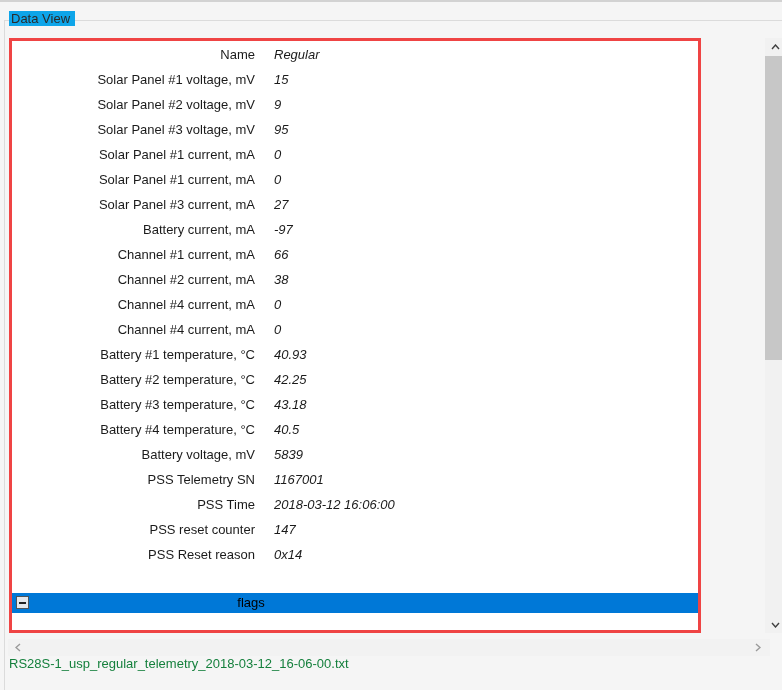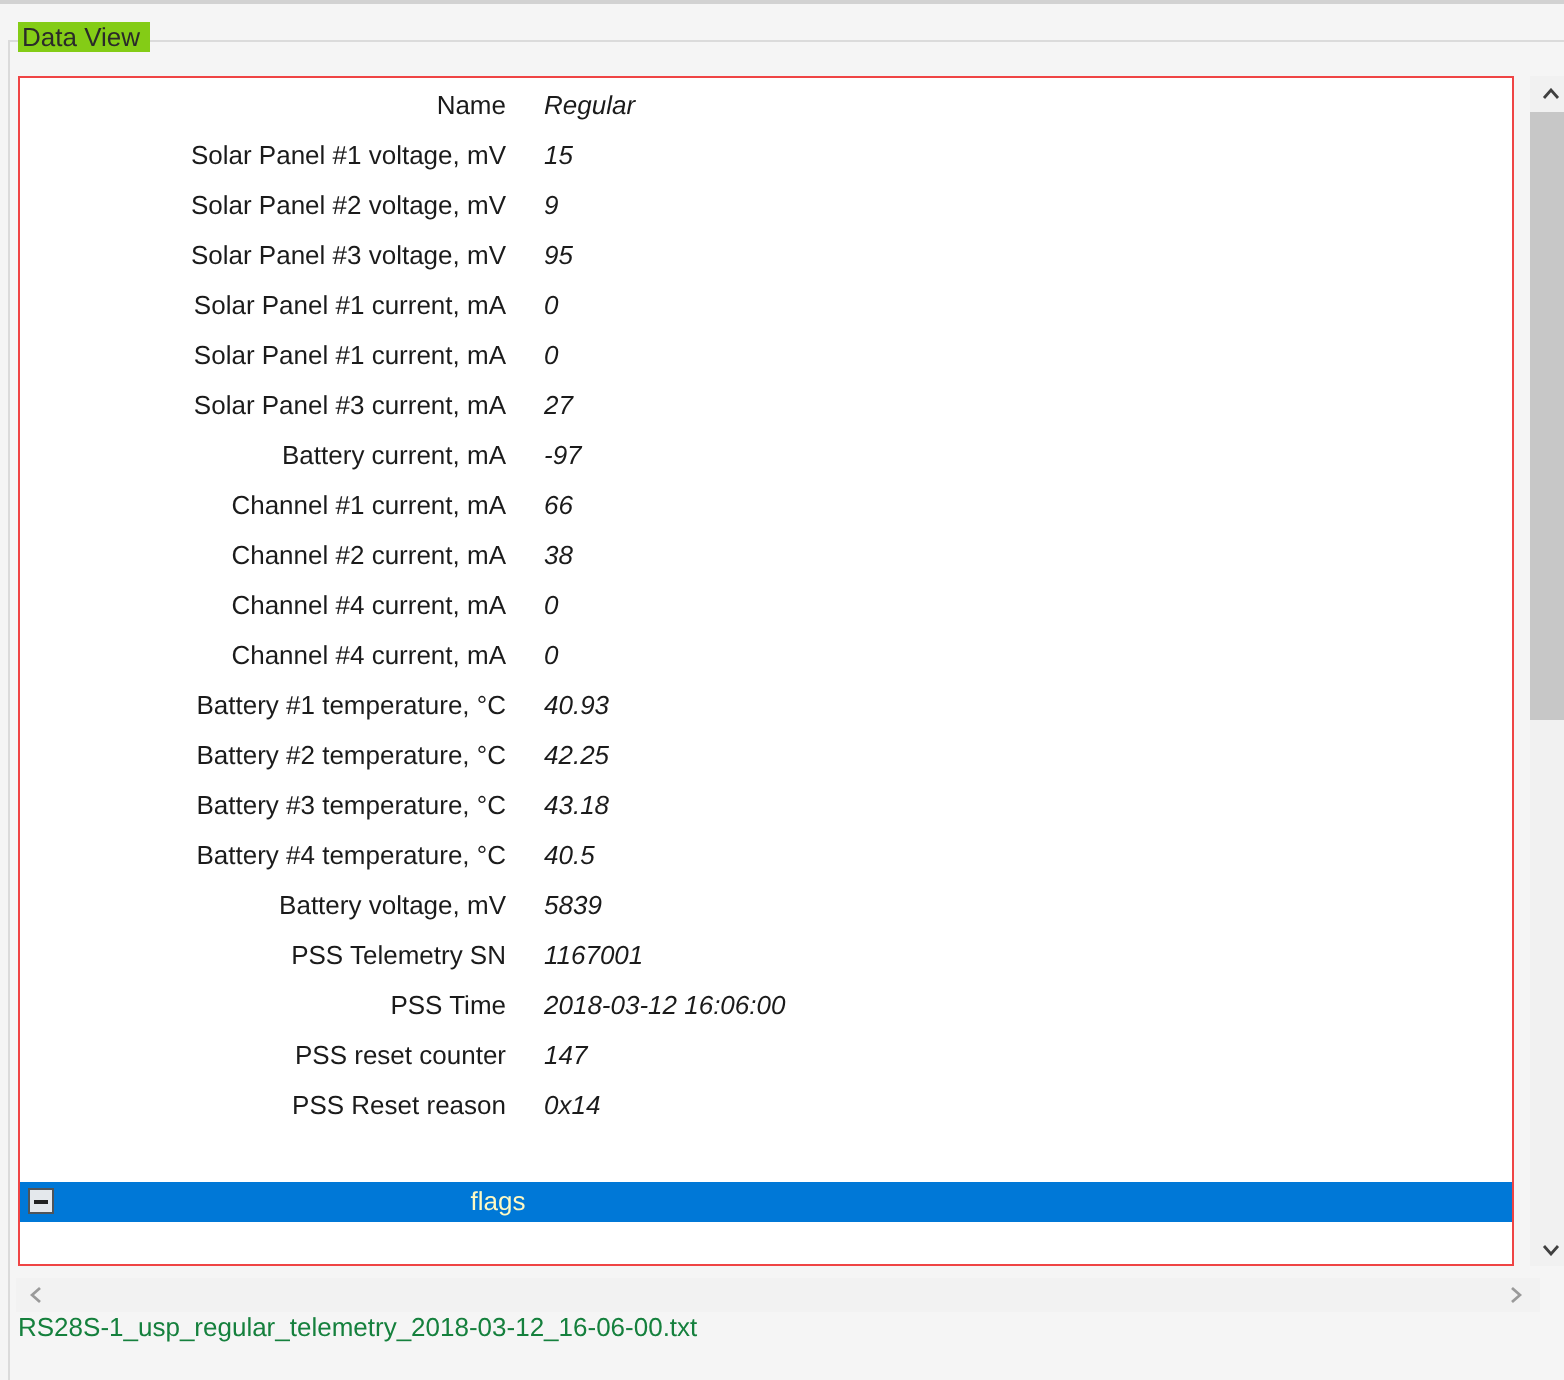--- a/index.html
+++ b/index.html
@@ -13,41 +13,41 @@
     overflow:hidden;
     border-top:2px solid #d2d2d2;
   }
   .groupbox {
     position:absolute; left:4px; top:18px;
     width:794px; height:680px;
     border:1px solid #dbdbdb;
   }
   .groupbox-title {
     position:absolute; left:9px; top:9px;
-    background:#84cc16; padding:0 5px 0 2px;
+    background:#0ea5e9; padding:0 5px 0 2px;
     color:#2a2a2a;
   }
   .panel {
     position:absolute; left:9px; top:36px;
-    width:748px; height:595px;
+    width:692px; height:595px;
     background:#ffffff;
-    border:1px solid #ef4444;
+    border:3px solid #ef4444;
     overflow:hidden;
   }
   .rows { position:absolute; left:0; top:1px; right:0; }
   .row { display:flex; height:25px; line-height:25px; }
   .row .lbl { width:243px; text-align:right; white-space:nowrap; }
   .row .val { margin-left:19px; white-space:nowrap;font-style:italic; }
   .flags-row {
     position:absolute; left:0; right:0; top:552px; height:20px;
     background:#0078d7;
   }
   .flags-label {
     position:absolute; left:0; top:0; width:478px; height:20px;
-    line-height:20px; text-align:center; color:#fef9c3;
+    line-height:20px; text-align:center; color:#000000;
   }
   .expander {
     position:absolute; left:4px; top:3px;
     width:13px; height:13px;
     background:#e4e8ec; border:1px solid #4f5459;
   }
   .expander .minus {
     position:absolute; left:2px; top:5px; width:7px; height:2px;
     background:#222222;
   }

